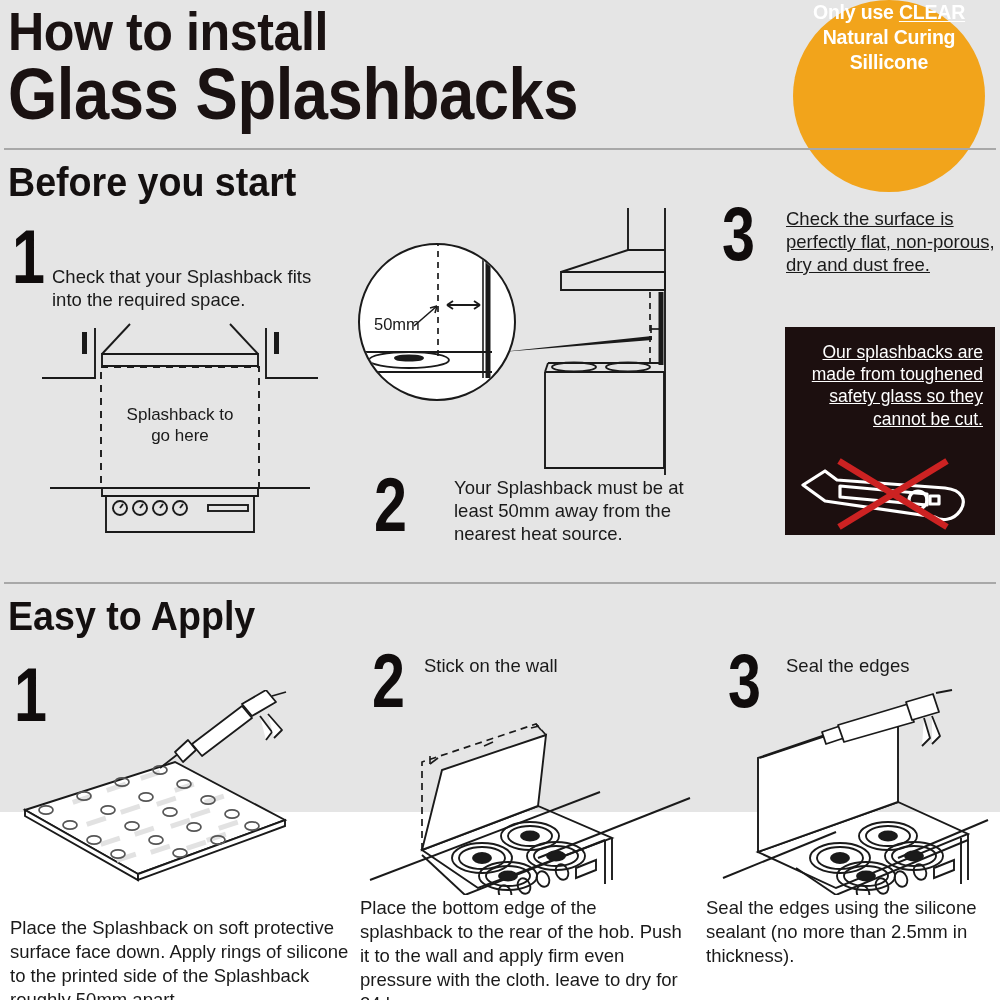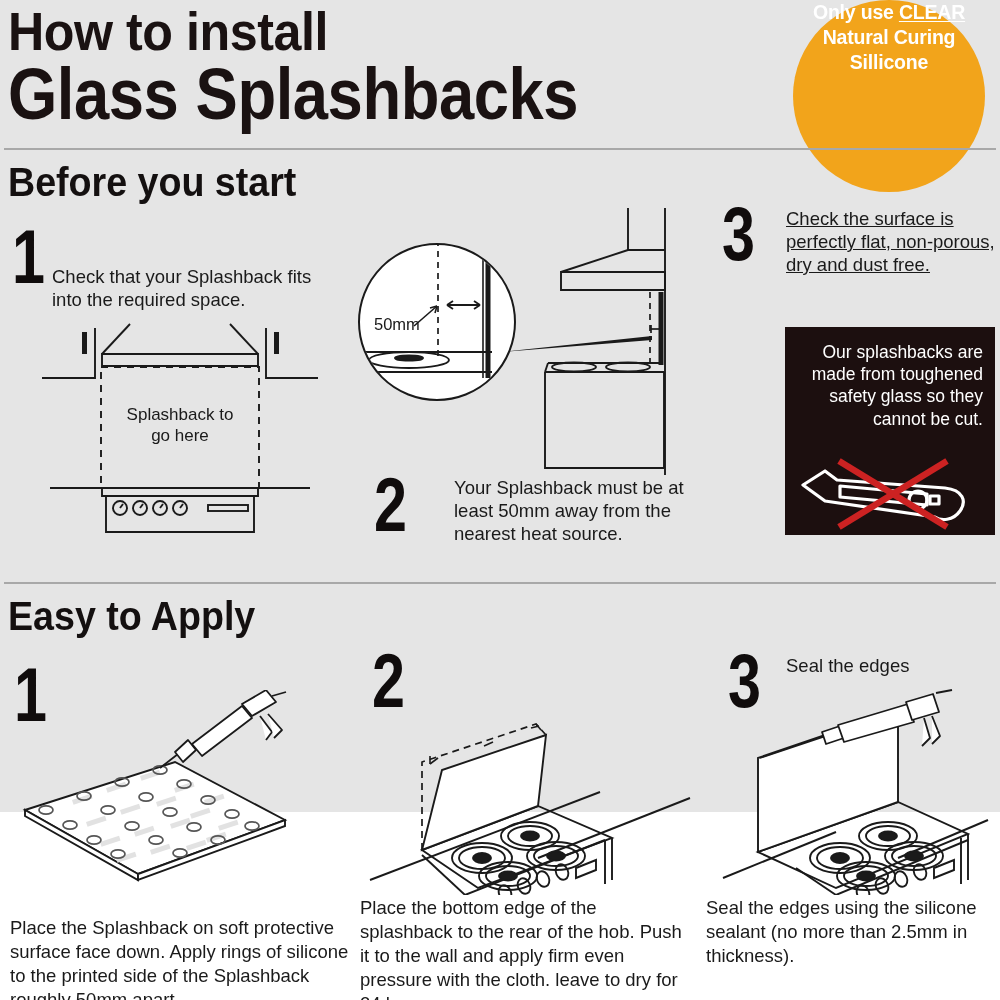--- a/index.html
+++ b/index.html
@@ -124,20 +124,21 @@
     width: 210px; height: 208px;
     background: #1c0f0f;
     padding: 14px 12px 0 12px;
   }
   #warnbox-text {
     color: #ffffff;
     font-size: 17.5px;
     line-height: 1.27;
     text-align: right;
     font-weight: normal;
+    text-decoration: underline;
   }
   #warnbox svg { position: absolute; left: 10px; top: 128px; }
 
   
   .draw { position: absolute; }
   #draw-s1 { left: 40px;  top: 320px; }
   #draw-s2 { left: 352px; top: 200px; }
   #draw-a1 { left: 20px;  top: 690px; }
   #draw-a2 { left: 360px; top: 680px; }
   #draw-a3 { left: 718px; top: 680px; }
@@ -356,20 +357,21 @@
       <path d="M155 62 L168 50 L176 60 L163 72 Z"></path>
       <path d="M172 54 L222 16 L232 28 L182 66 Z"></path>
       <path d="M222 14 L246 0 L256 12 L232 26 Z"></path>
       <path d="M252 6 L266 2"></path>
       <path d="M240 26 L252 42 L246 50"></path>
       <path d="M248 24 L262 40 L254 48"></path>
     </g>
   </svg>
 
   <div class="step-num" id="a2-num">2</div>
+  <div class="step-text" id="a2-txt">Stick on the wall</div>
   <div class="caption" id="a2-cap">Place the bottom edge of the splashback to the rear of the hob. Push it to the wall and apply firm even pressure with the cloth. leave to dry for 24 hours</div>
 
   <svg class="draw" id="draw-a2" width="340" height="215" viewBox="0 0 340 215">
     <g fill="none" stroke="#1a1a1a" stroke-width="1.9">
 
       <path d="M10 200 L240 112"></path>
       <path d="M178 178 L330 118"></path>
 
       <path d="M62 175 L105 215"></path>
       <path d="M105 215 L245 160"></path>

